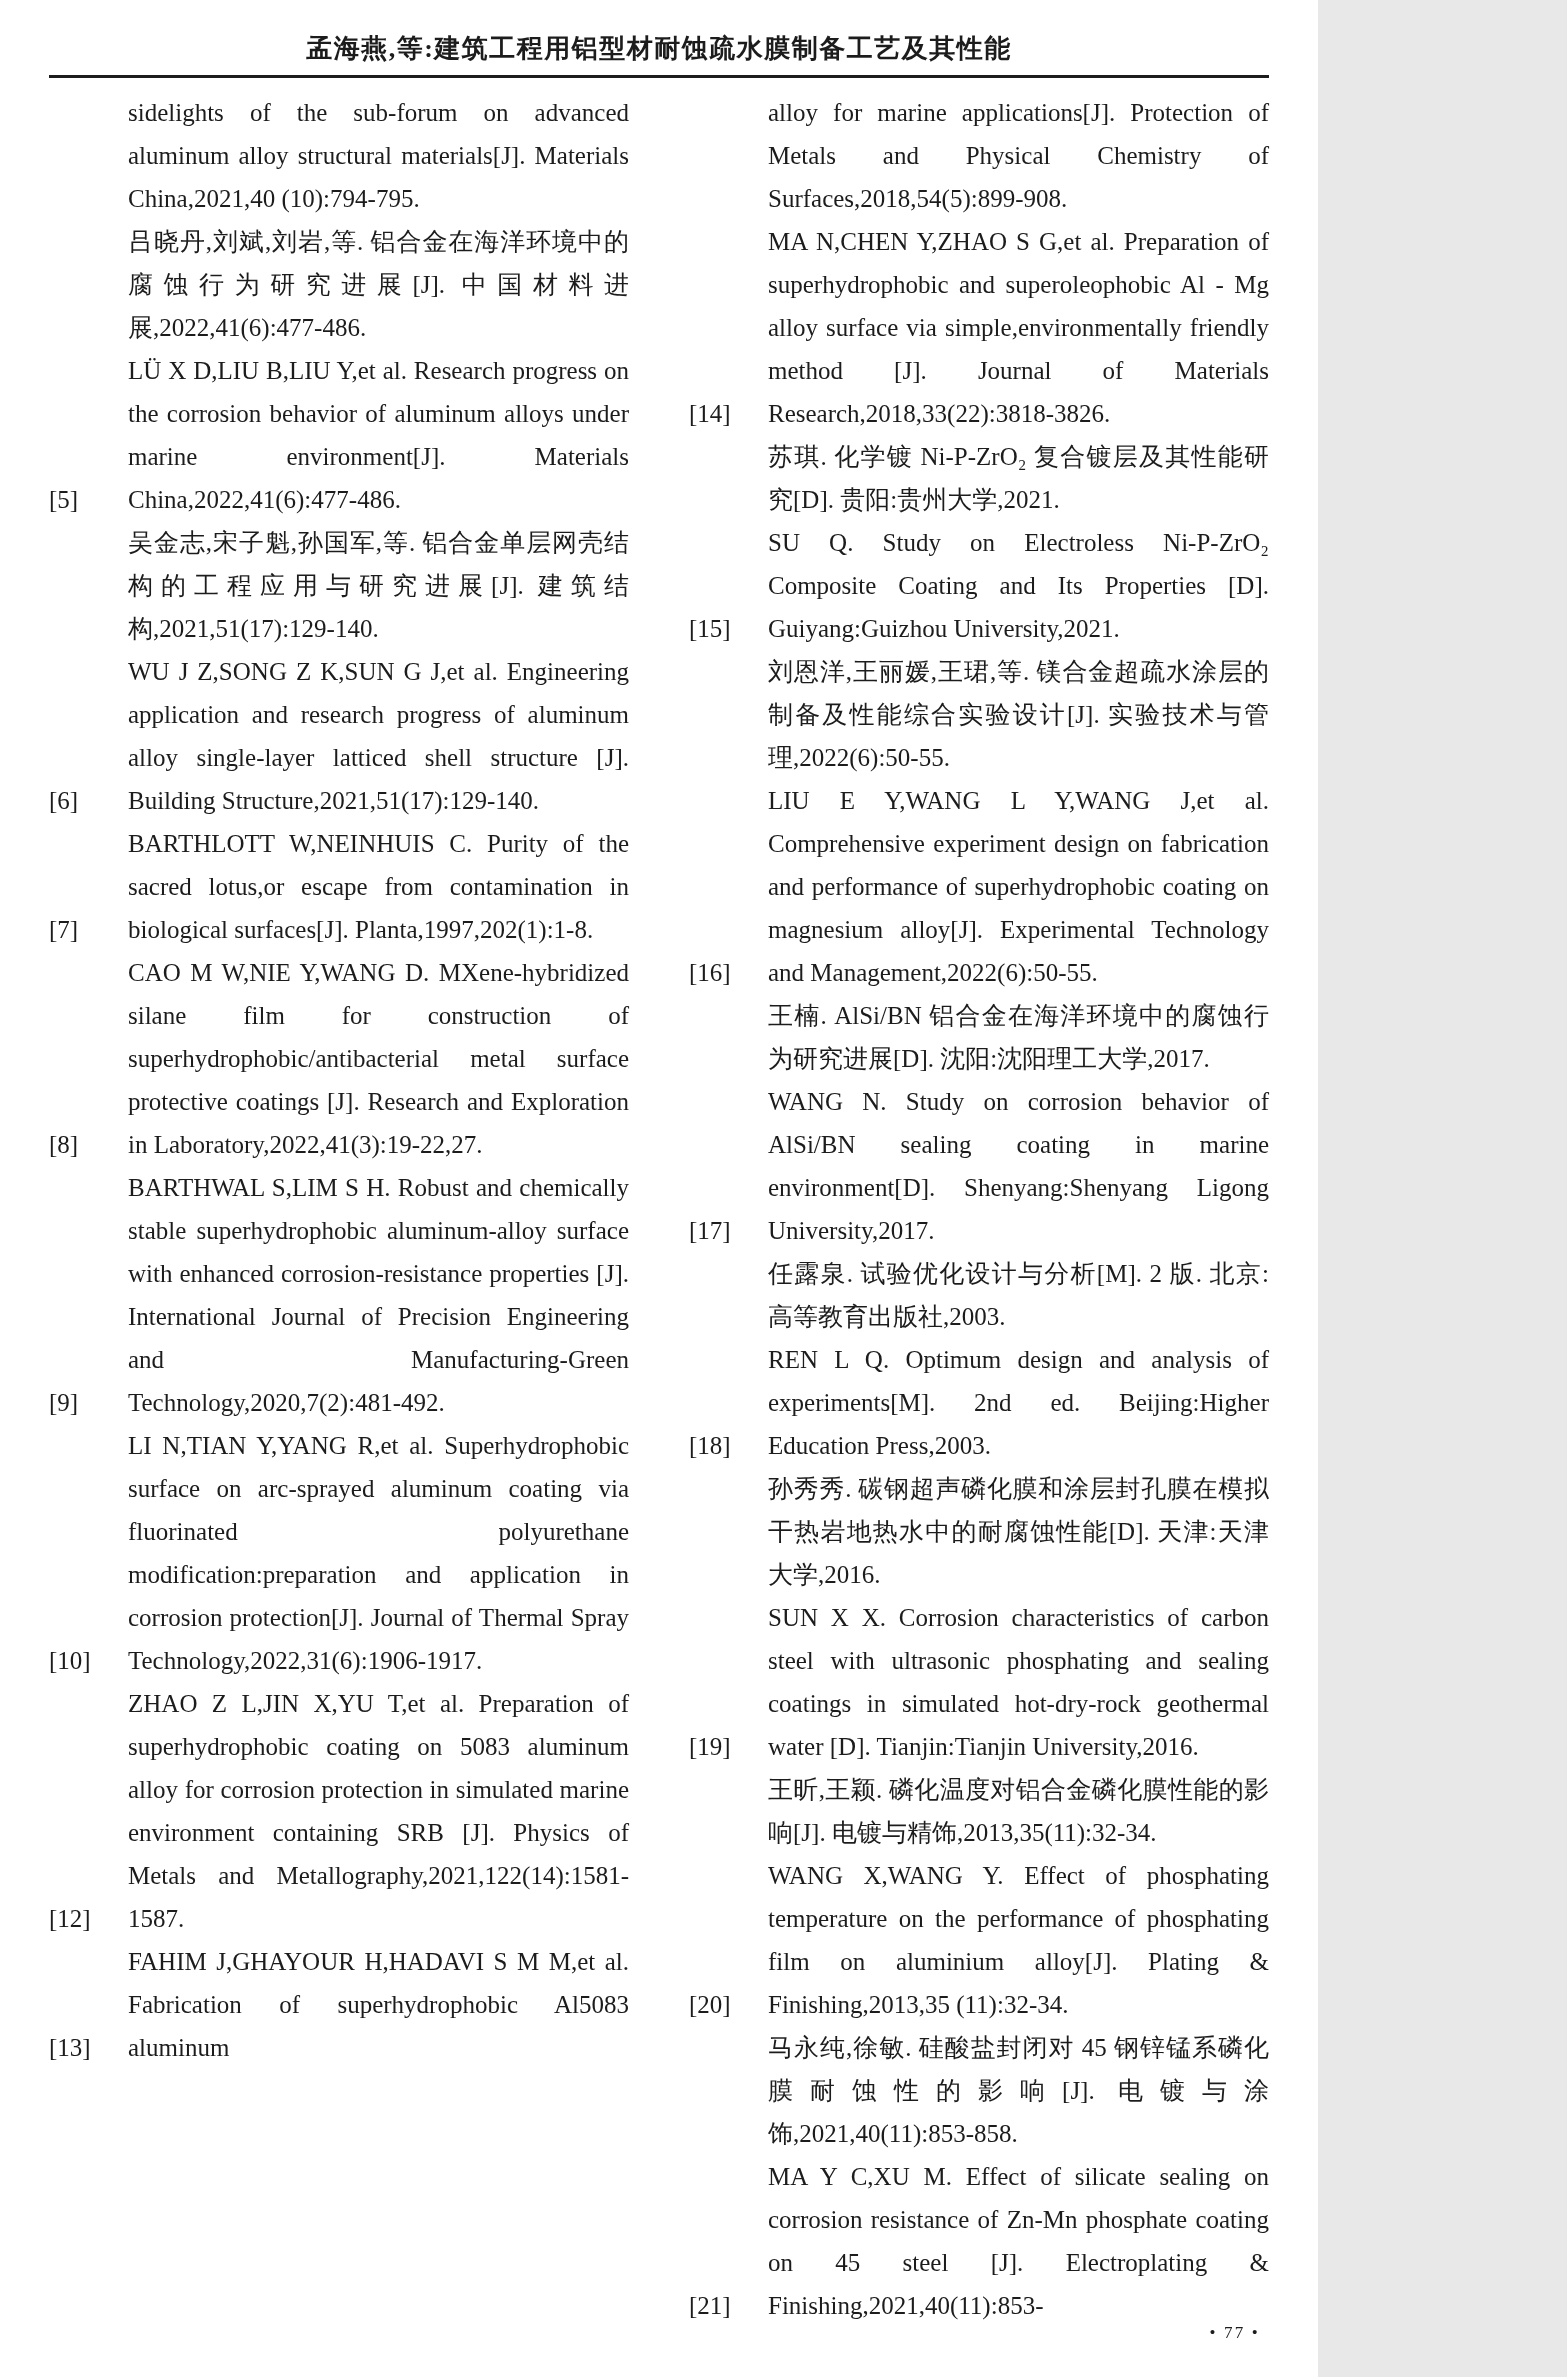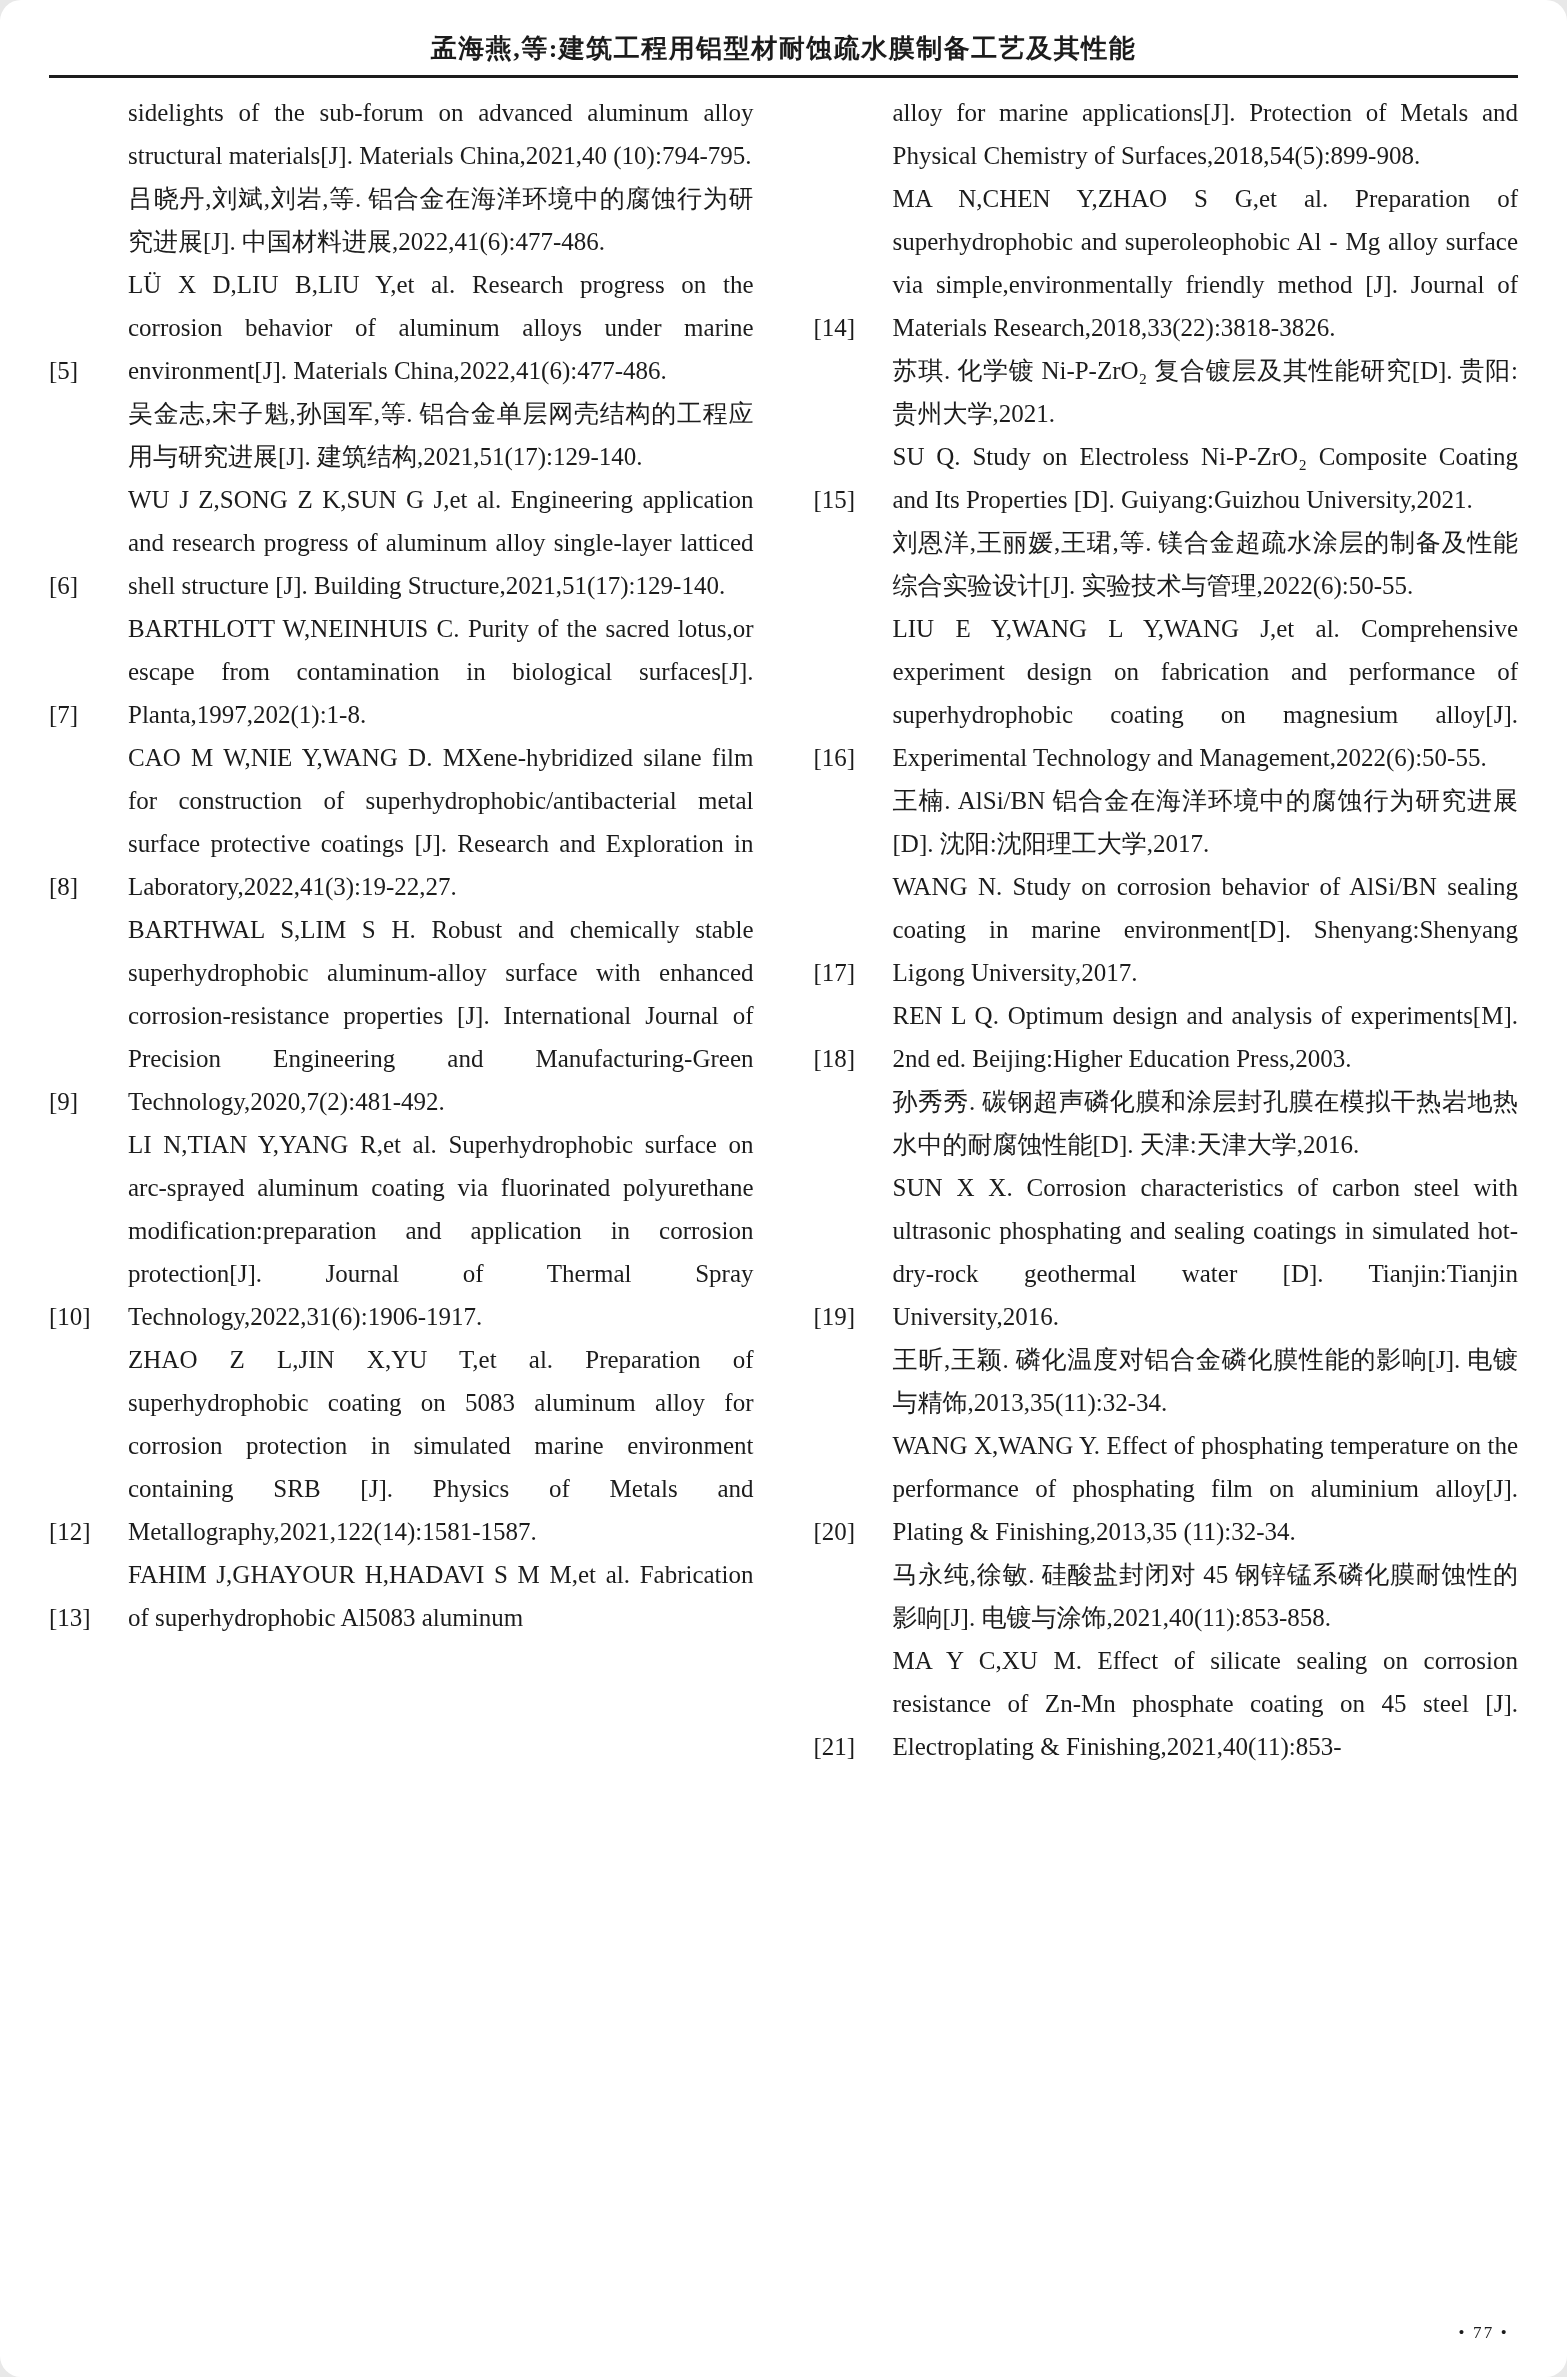--- a/index.html
+++ b/index.html
@@ -2,27 +2,26 @@
 <html style="font-size:12px"><head>
 <meta charset="utf-8">
 <style>
   html, body {
     margin: 0;
     padding: 0;
     background: #e8e8e8;
   }
   .page {
     position: relative;
-    width: 1567px;
+    width: 1318px;
     height: 2377px;
     background: #ffffff;
     font-family: "Liberation Serif", "DejaVu Serif", serif;
     color: #1c1c1c;
     overflow: hidden;
-    border-radius: 21px;
   }
   .header {
     position: absolute;
     top: 31.5px;
     left: 49px;
     right: 49px;
     text-align: center;
     font-size: 26px;
     font-weight: 600;
     letter-spacing: 1.5px;
@@ -174,20 +173,21 @@
         <div class="ref">
           <div class="ref-label">[17]</div>
           <div class="ref-body">
             <p>王楠. AlSi/BN 铝合金在海洋环境中的腐蚀行为研究进展[D]. 沈阳:沈阳理工大学,2017.</p>
             <p>WANG N. Study on corrosion behavior of AlSi/BN sealing coating in marine environment[D]. Shenyang:Shenyang Ligong University,2017.</p>
           </div>
         </div>
         <div class="ref">
           <div class="ref-label">[18]</div>
           <div class="ref-body">
+            <p>任露泉. 试验优化设计与分析[M]. 2 版. 北京:高等教育出版社,2003.</p>
             <p>REN L Q. Optimum design and analysis of experiments[M]. 2nd ed. Beijing:Higher Education Press,2003.</p>
           </div>
         </div>
         <div class="ref">
           <div class="ref-label">[19]</div>
           <div class="ref-body">
             <p>孙秀秀. 碳钢超声磷化膜和涂层封孔膜在模拟干热岩地热水中的耐腐蚀性能[D]. 天津:天津大学,2016.</p>
             <p>SUN X X. Corrosion characteristics of carbon steel with ultrasonic phosphating and sealing coatings in simulated hot-dry-rock geothermal water [D]. Tianjin:Tianjin University,2016.</p>
           </div>
         </div>

